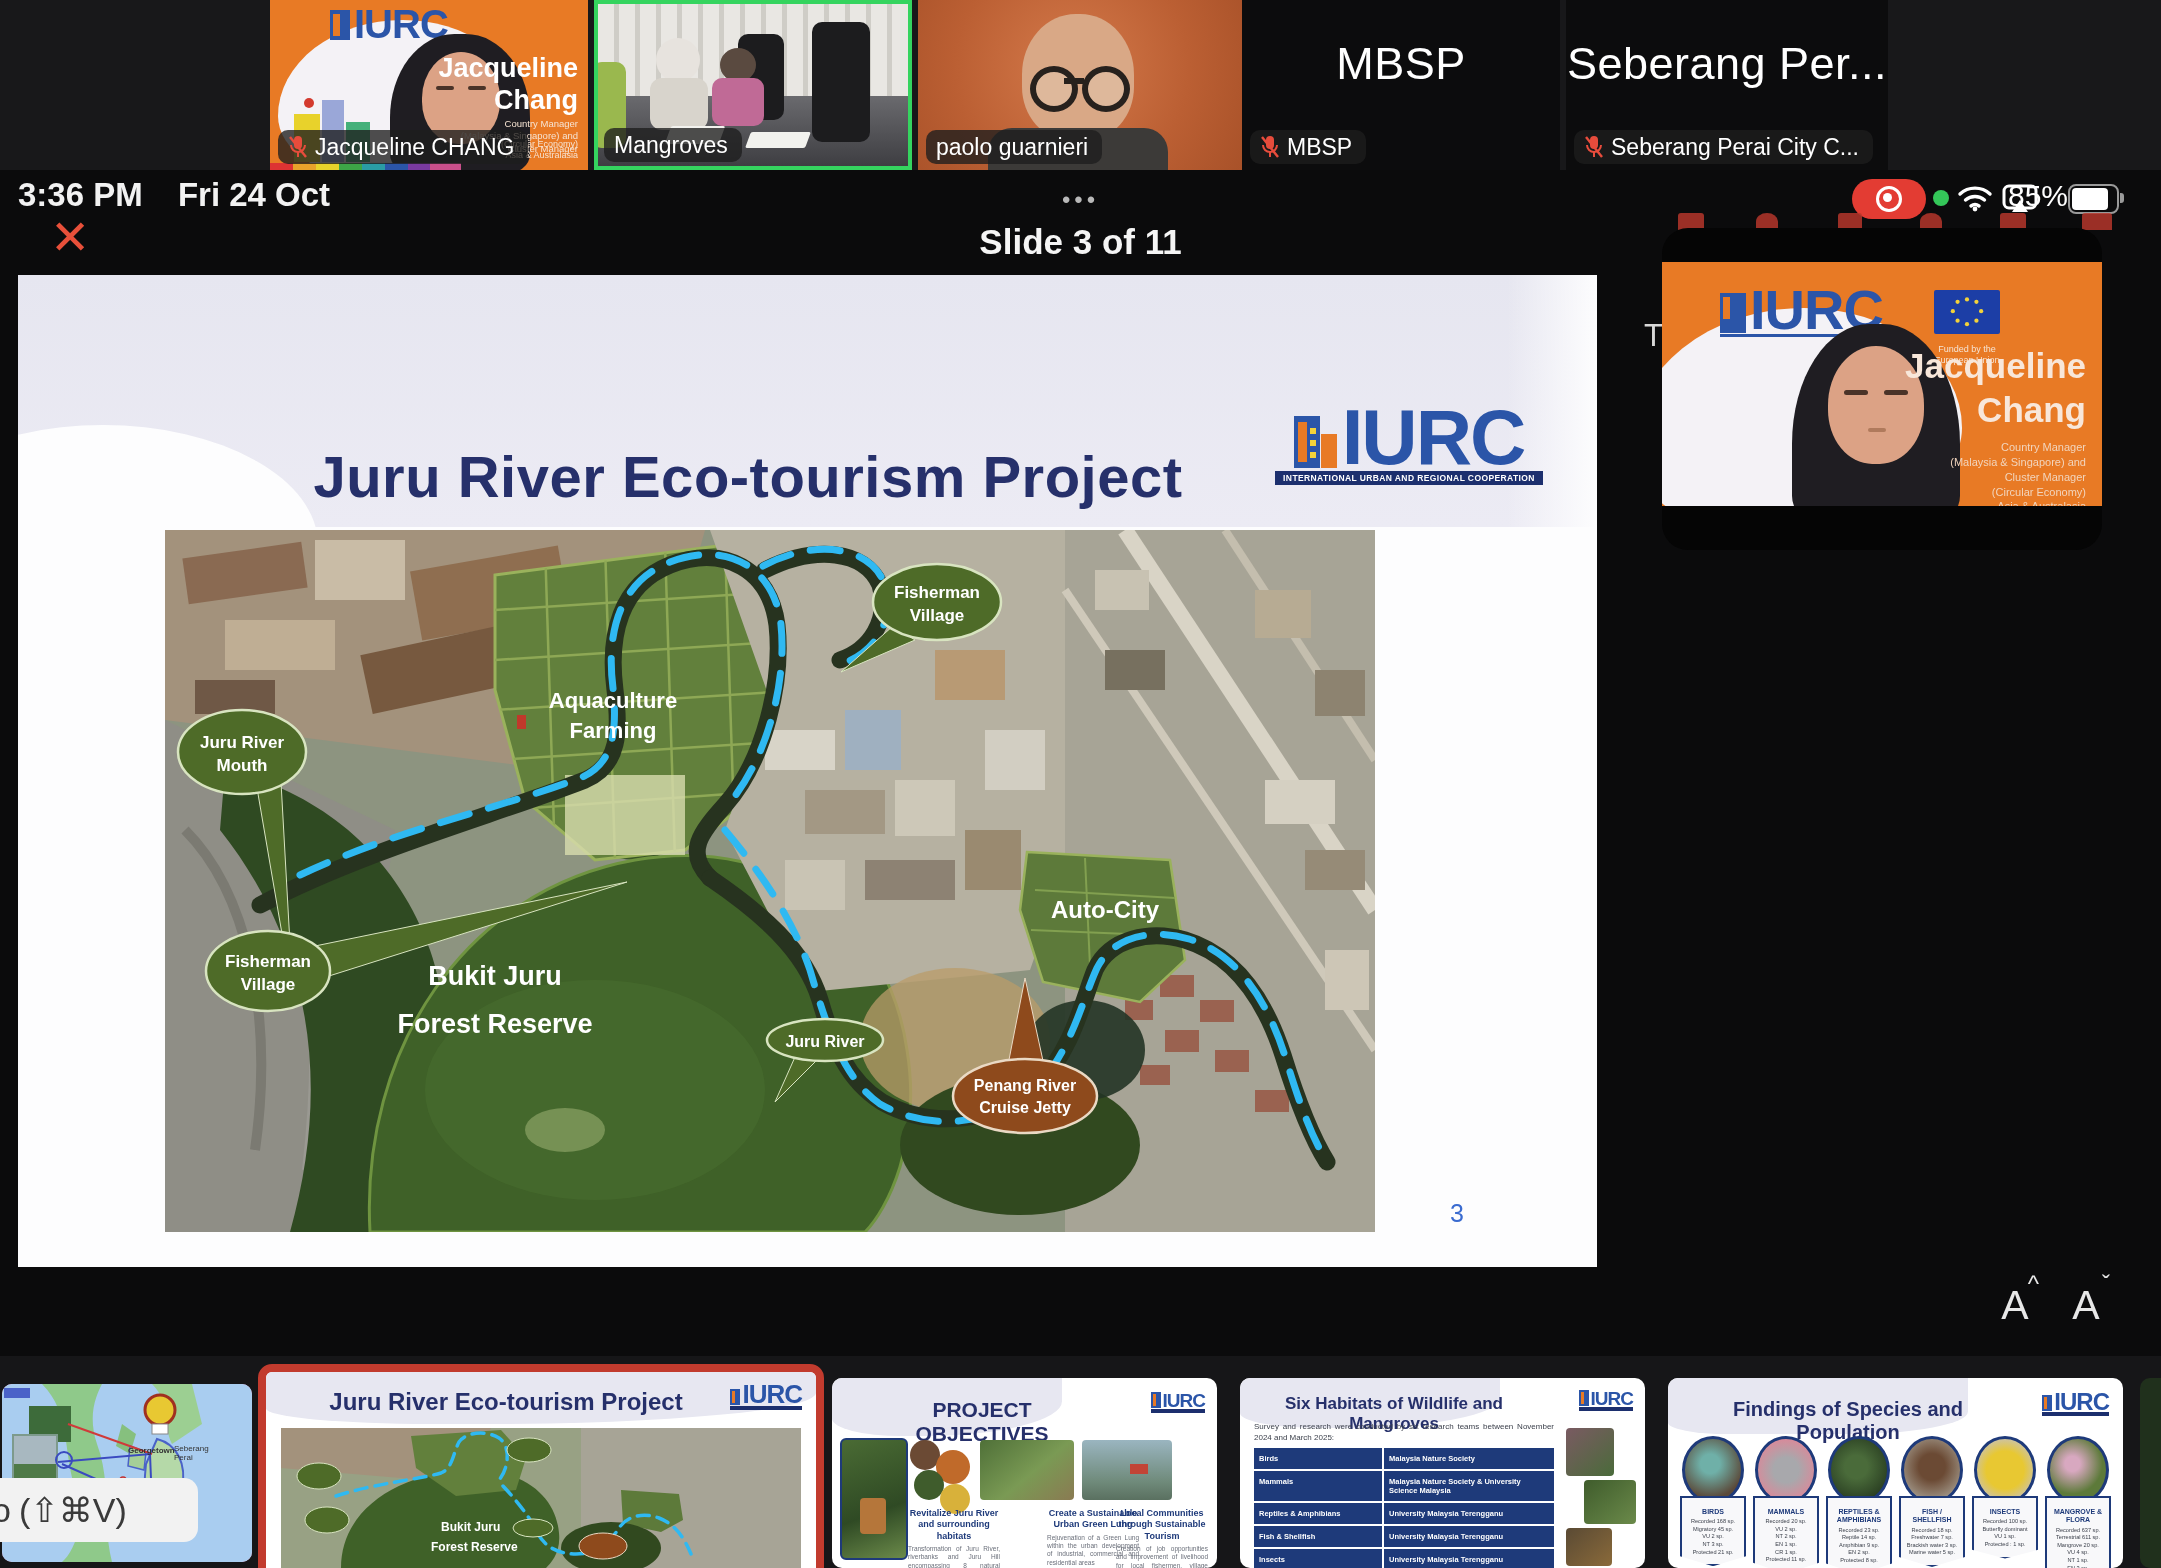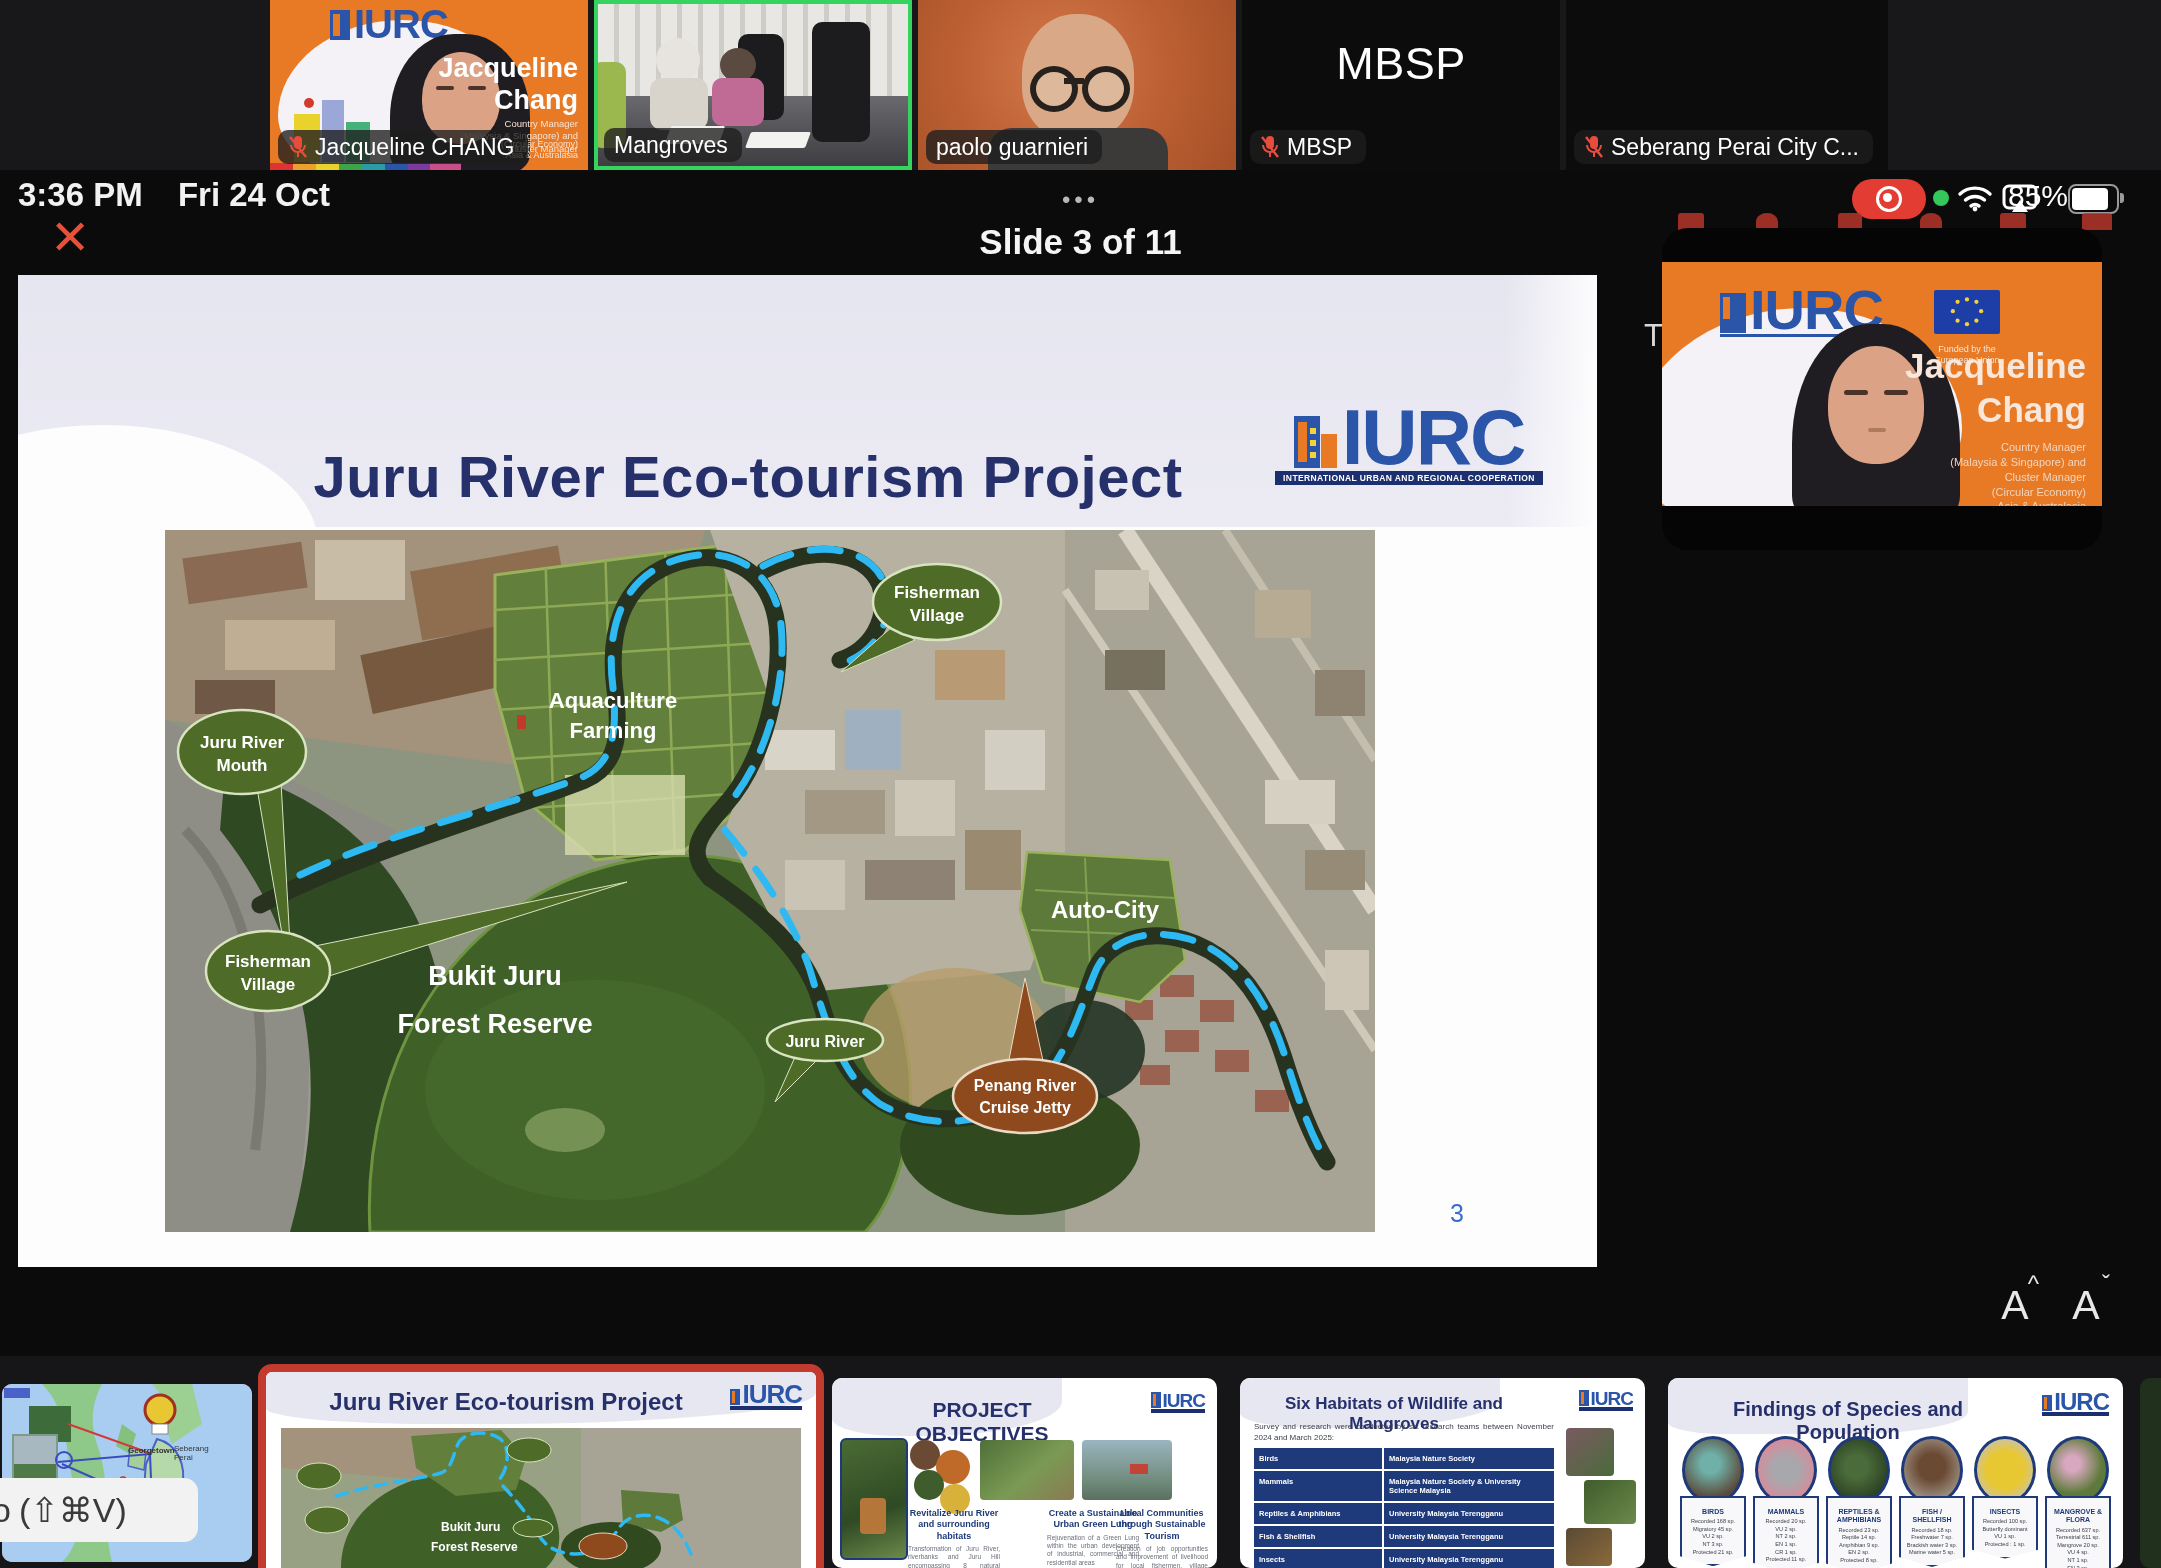--- a/index.html
+++ b/index.html
@@ -154,21 +154,21 @@
       <div class="abs" style="left:52px;top:74px;width:58px;height:52px;background:#d8d4cc;border-radius:12px;"></div>
       <div class="abs" style="left:122px;top:44px;width:36px;height:34px;background:#5a4a40;border-radius:50%;"></div>
       <div class="abs" style="left:114px;top:74px;width:52px;height:48px;background:#c06a96;border-radius:10px;"></div>
       <div class="paper" style="left:70px;top:122px;width:54px;height:18px;transform:skewX(-20deg);"></div>
       <div class="paper" style="left:150px;top:128px;width:60px;height:16px;transform:skewX(-20deg);"></div>
       <div class="namepill" style="bottom:4px;left:6px;">
         <span>Mangroves</span>
       </div>
     </div>
 
-    <div class="tile t-paolo" style="left:918px;">
+    <div class="tile t-paolo" style="left:918px;padding-left:24px;">
       <div class="abs" style="left:104px;top:14px;width:112px;height:126px;background:#d9a886;border-radius:48% 48% 42% 42%;"></div>
       <div class="glass" style="left:112px;top:66px;"></div>
       <div class="glass" style="left:164px;top:66px;"></div>
       <div class="abs" style="left:146px;top:78px;width:20px;height:6px;background:#27211d;"></div>
       <div class="abs" style="left:70px;top:128px;width:180px;height:54px;background:#3c3a38;border-radius:24px 24px 0 0;"></div>
       <div class="namepill">
         <span>paolo guarnieri</span>
       </div>
     </div>
 
@@ -179,20 +179,21 @@
             <rect x="6" y="1" width="8" height="13" rx="4" fill="#e74c3c"></rect>
             <path d="M3 10 a7 7 0 0 0 14 0" fill="none" stroke="#e74c3c" stroke-width="2"></path>
             <line x1="10" y1="17" x2="10" y2="22" stroke="#e74c3c" stroke-width="2"></line>
             <line x1="2" y1="2" x2="18" y2="22" stroke="#e74c3c" stroke-width="2.4"></line>
           </svg>
         <span>MBSP</span>
       </div>
     </div>
 
     <div class="tile" style="left:1566px;width:322px;background:#0c0c0d;">
+      <div class="bigname">Seberang Per...</div>
       <div class="namepill">
         <svg class="micoff" viewBox="0 0 20 24">
             <rect x="6" y="1" width="8" height="13" rx="4" fill="#e74c3c"></rect>
             <path d="M3 10 a7 7 0 0 0 14 0" fill="none" stroke="#e74c3c" stroke-width="2"></path>
             <line x1="10" y1="17" x2="10" y2="22" stroke="#e74c3c" stroke-width="2"></line>
             <line x1="2" y1="2" x2="18" y2="22" stroke="#e74c3c" stroke-width="2.4"></line>
           </svg>
         <span>Seberang Perai City C...</span>
       </div>
     </div>

